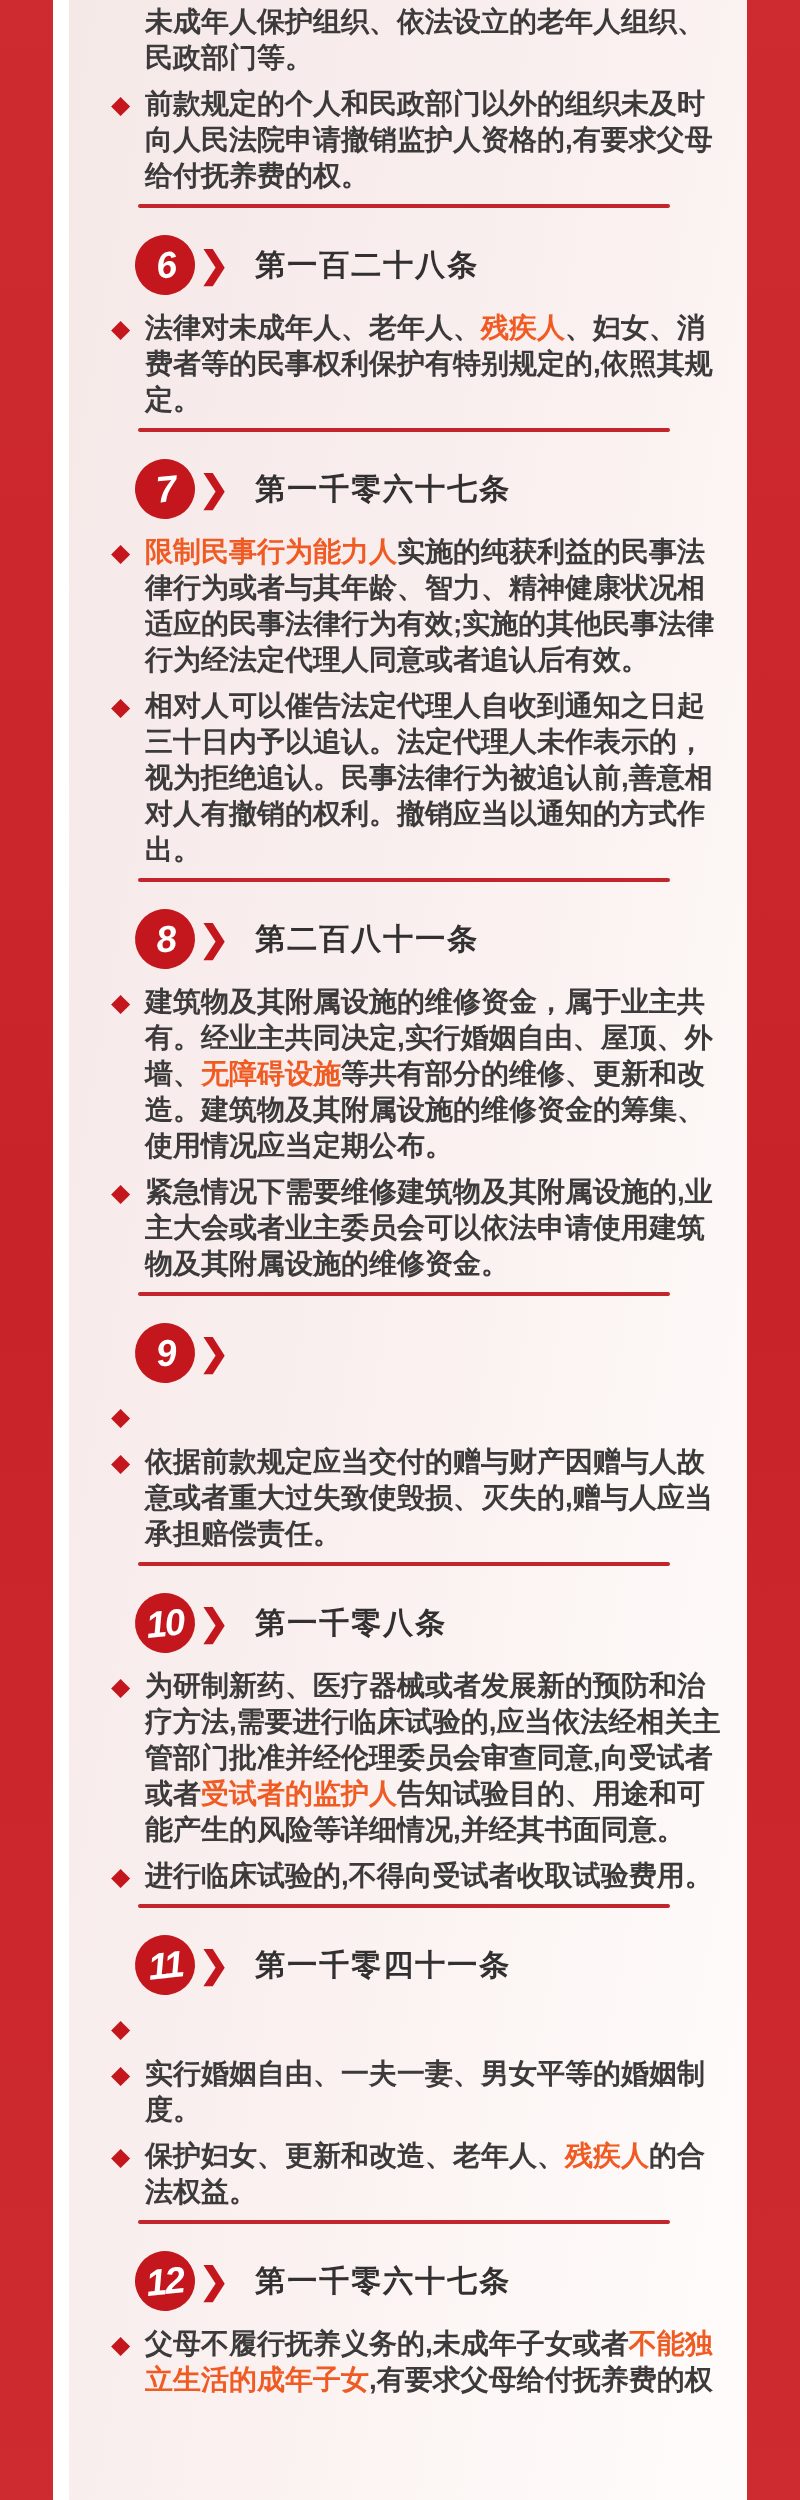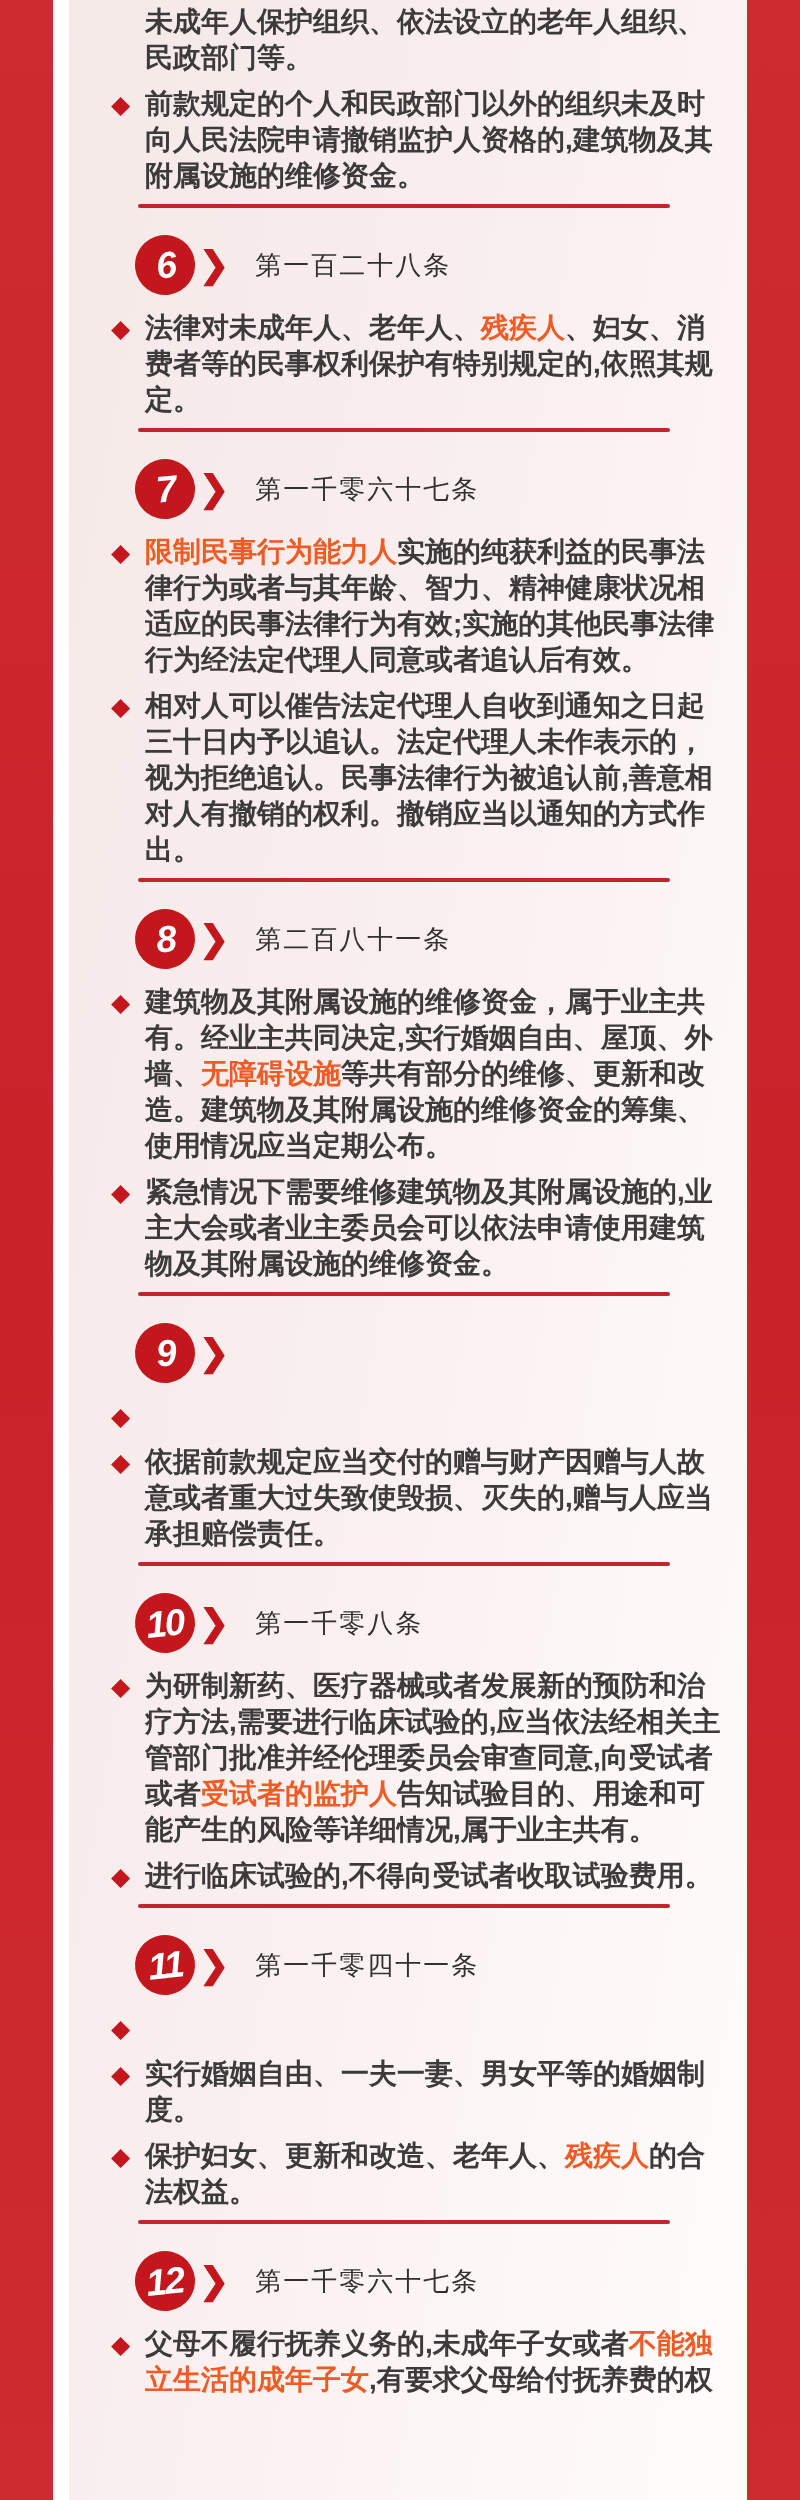--- a/index.html
+++ b/index.html
@@ -42,34 +42,34 @@
     transform:rotate(-8deg);display:flex;align-items:center;justify-content:center;
   }
   .badge .num{
     color:#ffffff;font-size:37px;font-weight:800;font-style:italic;
     letter-spacing:-2px;transform:rotate(2deg);line-height:1;
   }
   .chevron{
     color:#c3161d;font-size:36px;font-weight:900;margin-left:4px;line-height:62px;
   }
   .sec-title{
-    margin-left:26px;font-size:26px;font-weight:400;color:#323031;letter-spacing:2px;
+    margin-left:26px;font-size:30px;font-weight:700;color:#323031;letter-spacing:2px;
   }
   p{margin:0;}
 </style>
 </head>
 <body>
 
 <div class="canvas">
   <div class="strip left"></div>
   <div class="content" id="content">
       <p class="cont">未成年人保护组织、依法设立的老年人组织、民政部门等。</p>
       <div class="bullet">
         <span class="diamond">◆</span>
-        <p class="btext"><span>前款规定的个人和民政部门以外的组织未及时向人民法院申请撤销监护人资格的,建筑物及其附属设施的维修资金。</span></p>
+        <p class="btext"><span>前款规定的个人和民政部门以外的组织未及时向人民法院申请撤销监护人资格的,有要求父母给付抚养费的权。</span></p>
       </div>
       <section class="sec">
         <div class="divider"></div>
         <div class="sec-header">
           <div class="badge">
             <span class="num">6</span>
           </div>
           <span class="chevron">❯</span>
           <span class="sec-title">第一百二十八条</span>
         </div>
@@ -134,21 +134,21 @@
         <div class="divider"></div>
         <div class="sec-header">
           <div class="badge">
             <span class="num">10</span>
           </div>
           <span class="chevron">❯</span>
           <span class="sec-title">第一千零八条</span>
         </div>
         <div class="bullet">
           <span class="diamond">◆</span>
-          <p class="btext"><span>为研制新药、医疗器械或者发展新的预防和治疗方法,需要进行临床试验的,应当依法经相关主管部门批准并经伦理委员会审查同意,向受试者或者</span><span class="hl">受试者的监护人</span><span>告知试验目的、用途和可能产生的风险等详细情况,属于业主共有。</span></p>
+          <p class="btext"><span>为研制新药、医疗器械或者发展新的预防和治疗方法,需要进行临床试验的,应当依法经相关主管部门批准并经伦理委员会审查同意,向受试者或者</span><span class="hl">受试者的监护人</span><span>告知试验目的、用途和可能产生的风险等详细情况,并经其书面同意。</span></p>
         </div>
         <div class="bullet">
           <span class="diamond">◆</span>
           <p class="btext"><span>进行临床试验的,不得向受试者收取试验费用。</span></p>
         </div>
       </section>
       <section class="sec">
         <div class="divider"></div>
         <div class="sec-header">
           <div class="badge">

